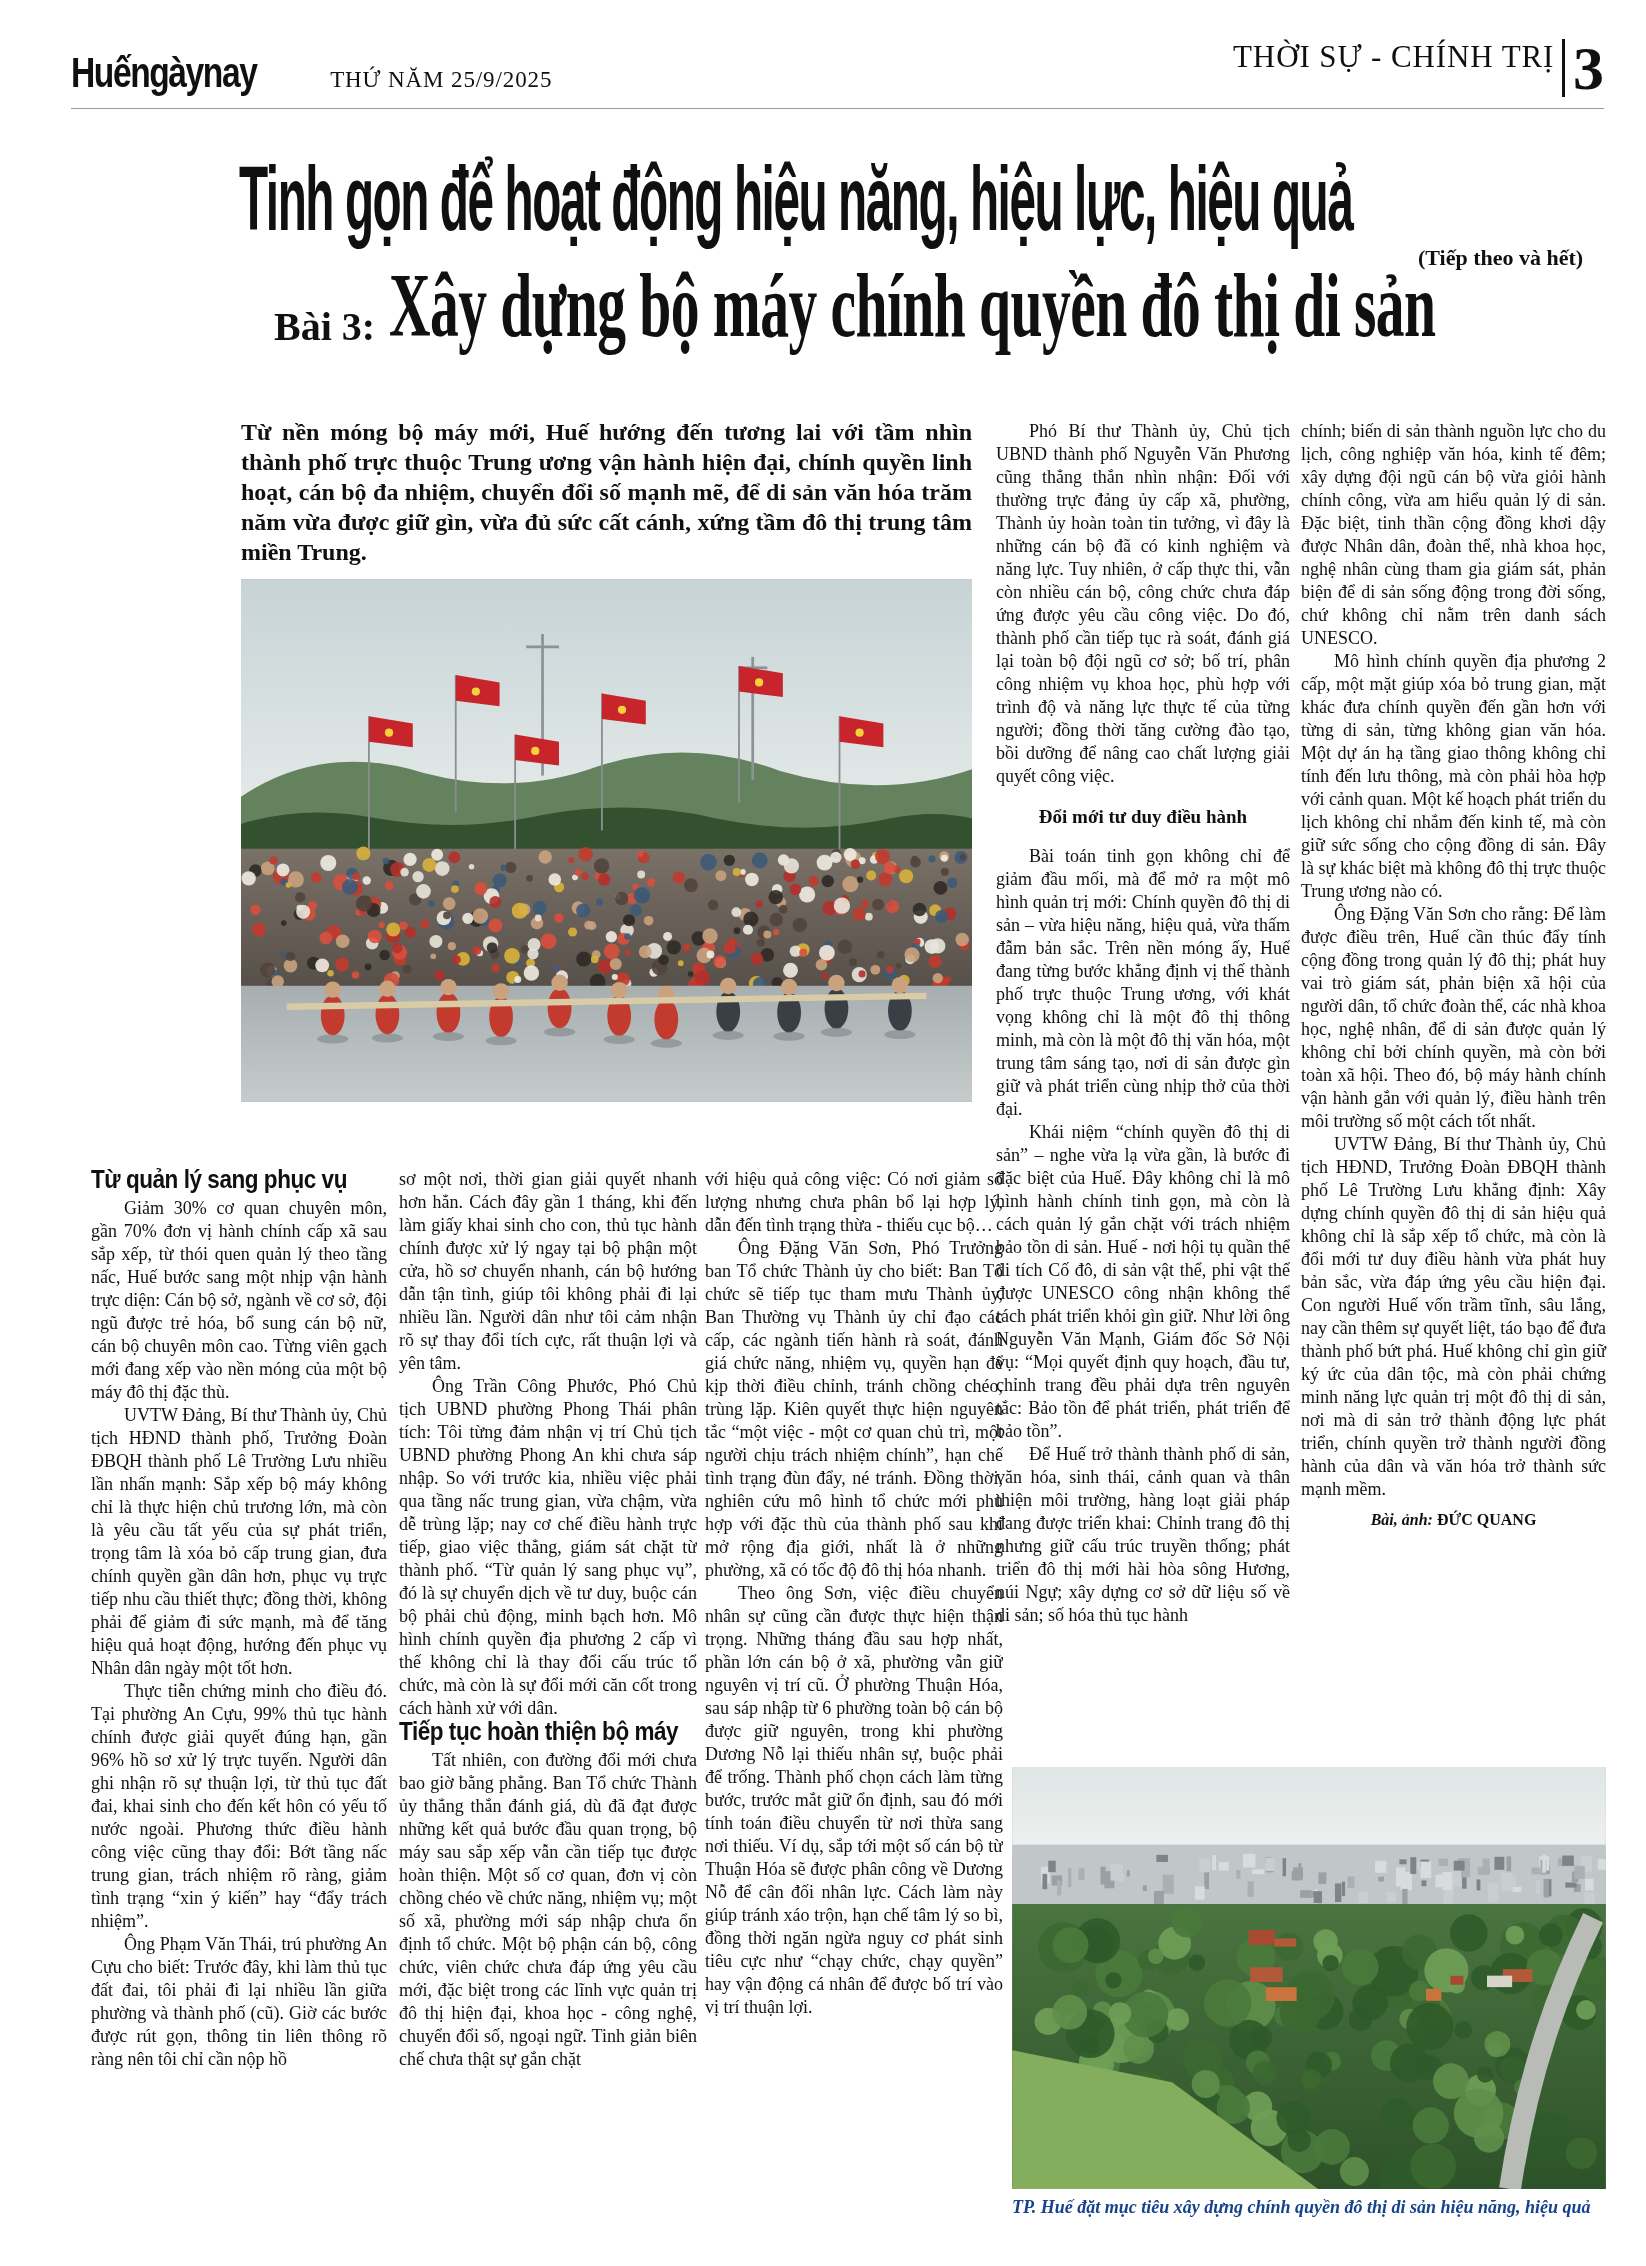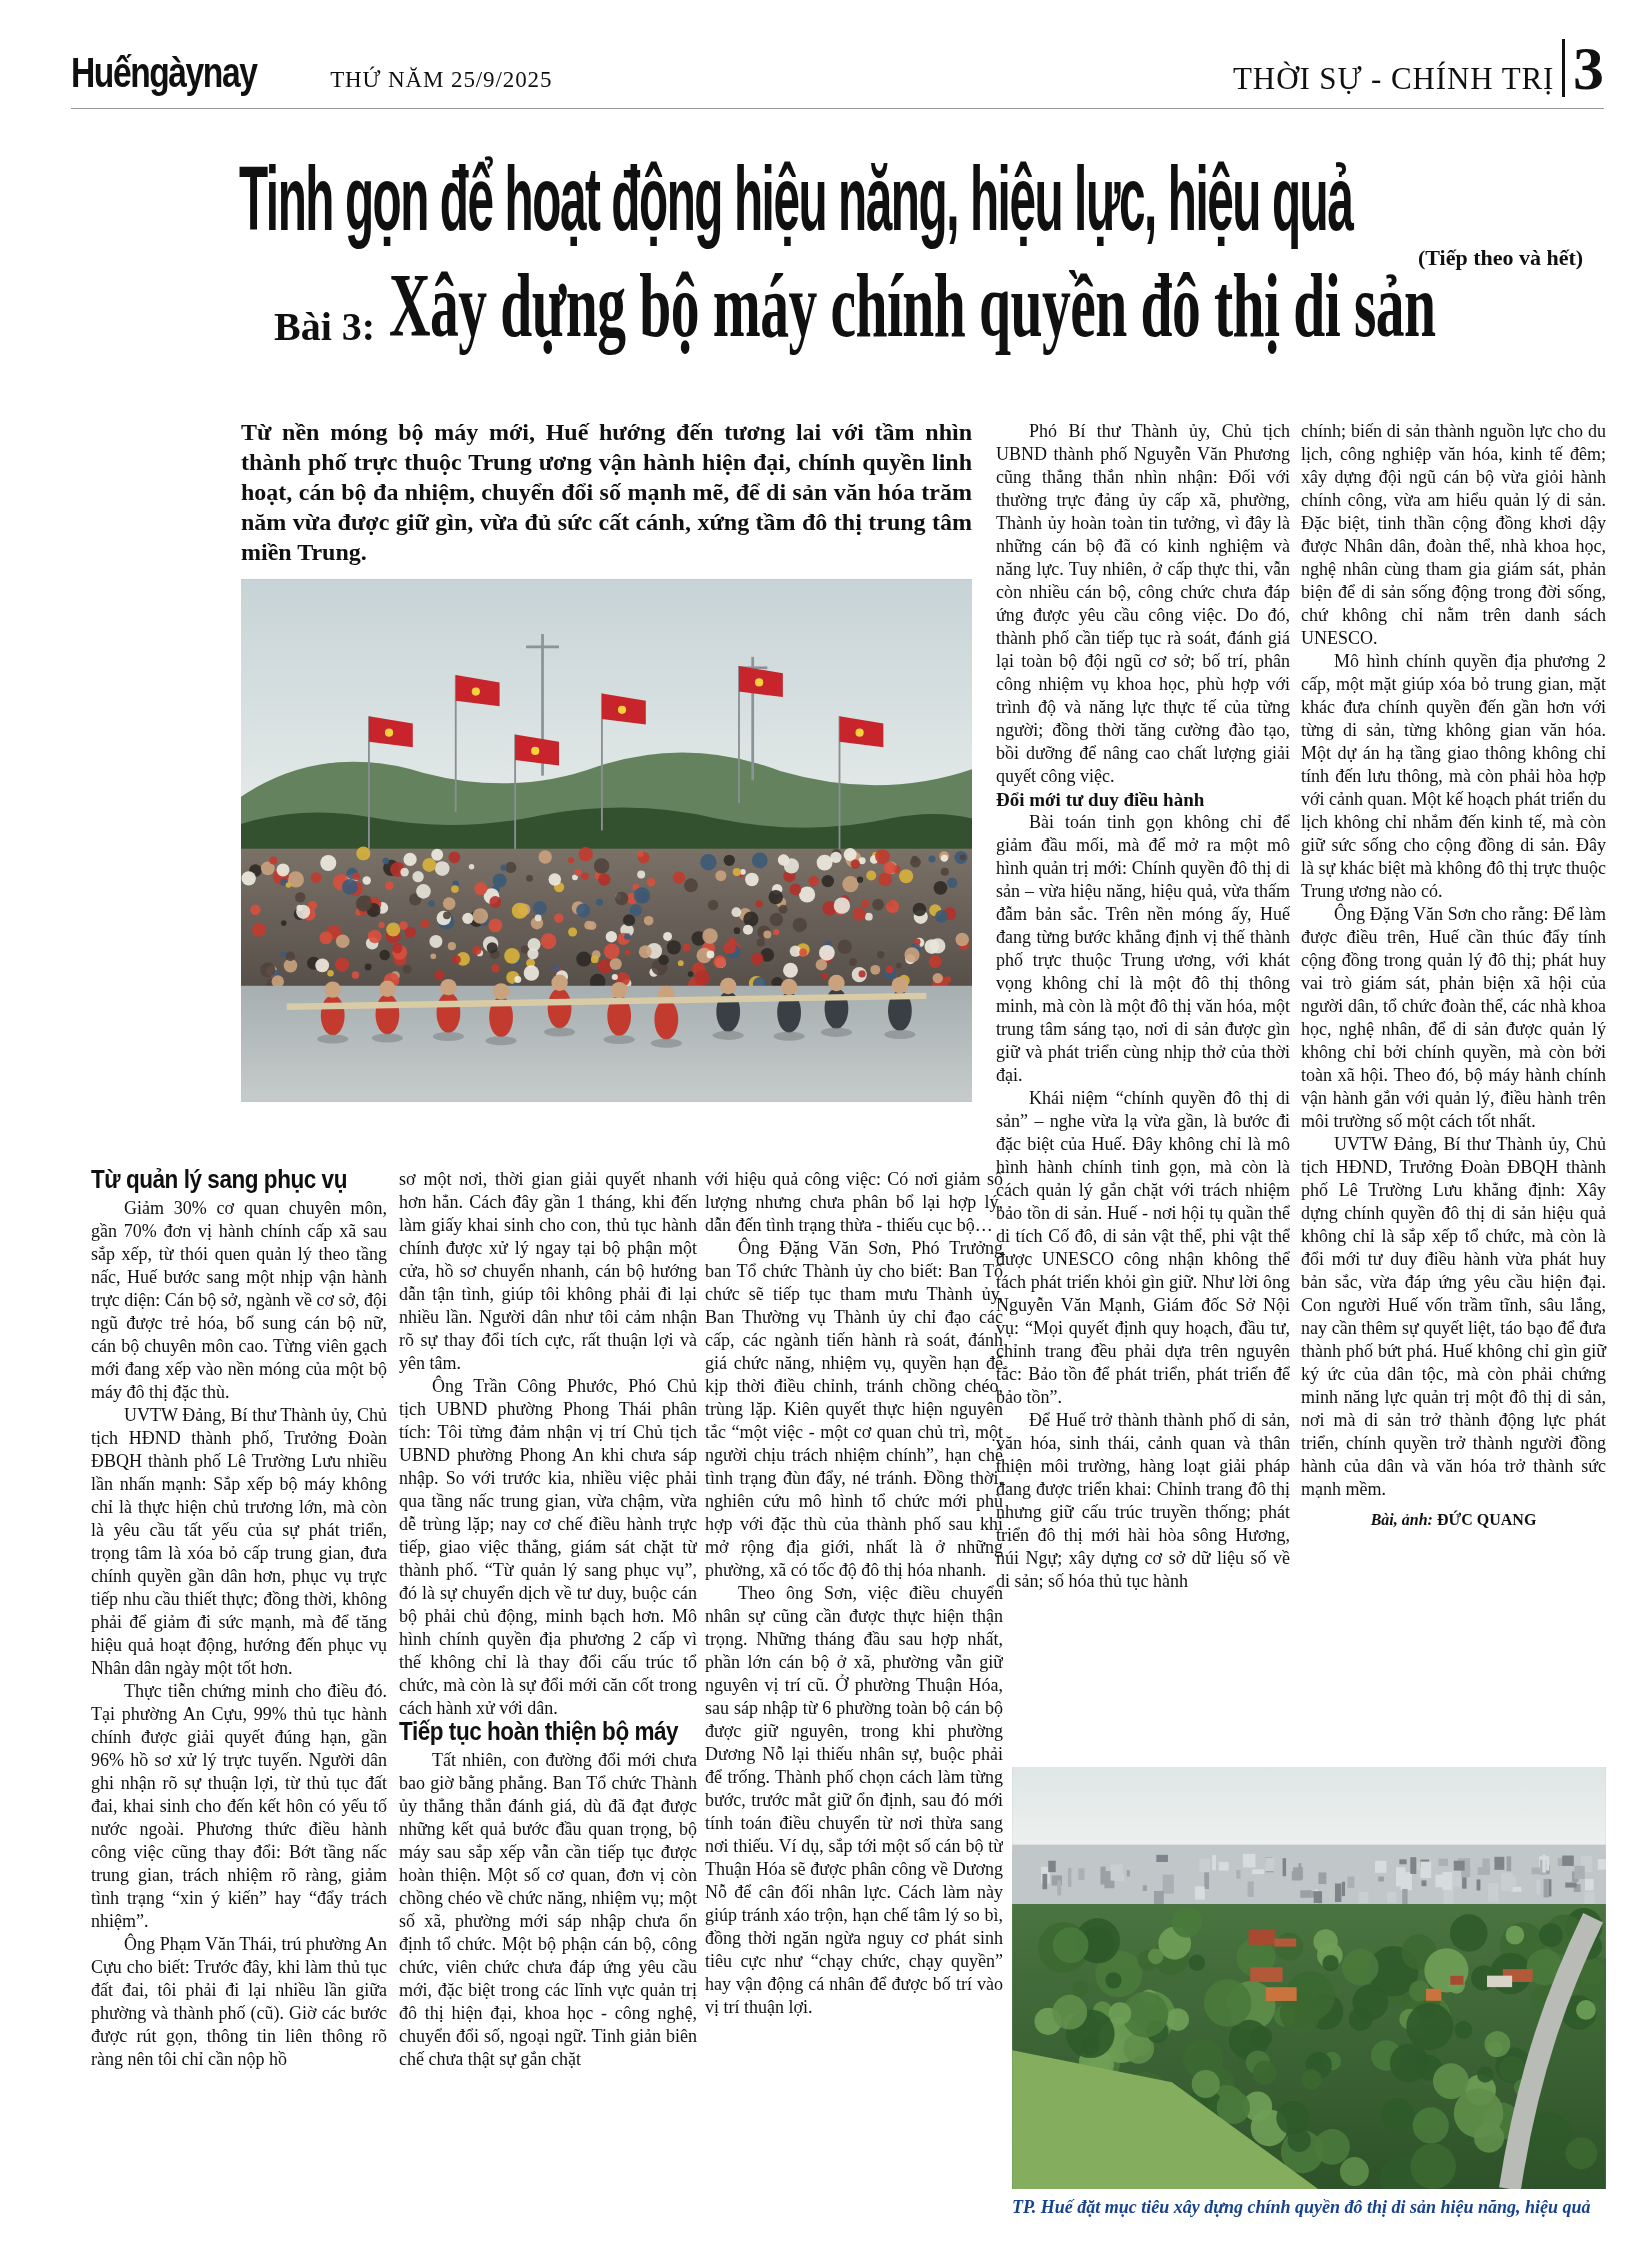--- a/index.html
+++ b/index.html
@@ -6,21 +6,21 @@
   .page{position:relative;width:1647px;height:2267px;background:#fff;margin:0 auto;
         font-family:"Liberation Serif",serif;color:#101010;overflow:hidden;}
 
   
   .masthead-row{position:absolute;top:33px;left:71px;width:1533px;height:64px;
                 display:flex;justify-content:space-between;align-items:flex-end;}
   .mh-left{display:flex;align-items:baseline;gap:27.4px;}
   .logo{font-family:"Liberation Sans",sans-serif;font-weight:700;font-size:42px;
         letter-spacing:-1.8px;transform:scaleX(.8);transform-origin:left bottom;white-space:nowrap;}
   .mh-date{font-size:23px;letter-spacing:0.9px;white-space:nowrap;}
-  .mh-right{display:flex;align-items:flex-end;gap:8px;}
+  .mh-right{display:flex;align-items:flex-start;gap:8px;}
   .mh-section{font-size:31px;letter-spacing:0.9px;white-space:nowrap;}
   .mh-divider{width:2.7px;height:58px;background:#111;}
   .mh-pagenum{font-weight:700;font-size:62px;line-height:58px;}
   .head-rule{position:absolute;top:108px;left:71px;width:1533px;height:0.9px;background:#9a9a9a;}
 
   
   .kicker{position:absolute;top:152px;left:239px;white-space:nowrap;}
   .kicker-text{display:inline-block;font-family:"Liberation Sans",sans-serif;font-weight:700;
                font-size:90px;letter-spacing:-2.7px;line-height:1.05;
                transform:scaleX(.53);transform-origin:left top;}
@@ -49,21 +49,21 @@
   #col-d{left:996px;top:420px;width:294px;height:1319px;overflow:hidden;}
   #col-e{left:1301px;top:420px;width:305px;}
   #col-a{left:91px;top:1168px;width:296px;height:1083px;overflow:hidden;}
   #col-b{left:399px;top:1168px;width:298px;height:1083px;overflow:hidden;}
   #col-c{left:705px;top:1168px;width:298px;height:1083px;overflow:hidden;}
   .para{margin:0;text-indent:33px;}
   .para.cont{text-indent:0;}
   .col-subhead{font-family:"Liberation Sans",sans-serif;font-weight:700;font-size:25px;
                letter-spacing:-0.5px;transform:scaleX(.9);transform-origin:left;
                margin:0 0 6.4px 0;white-space:nowrap;}
-  .center-subhead{font-weight:700;font-size:19px;margin:0 0;}
+  .center-subhead{font-weight:700;text-align:center;font-size:19px;margin:17px 0;}
   .byline{text-align:center;margin-top:7.3px;font-size:16px;font-weight:700;}
   .byline-label{font-style:italic;}
 </style>
 </head>
 <body>
 
 <div class="page">
 
   <div class="masthead-row">
     <div class="mh-left">

